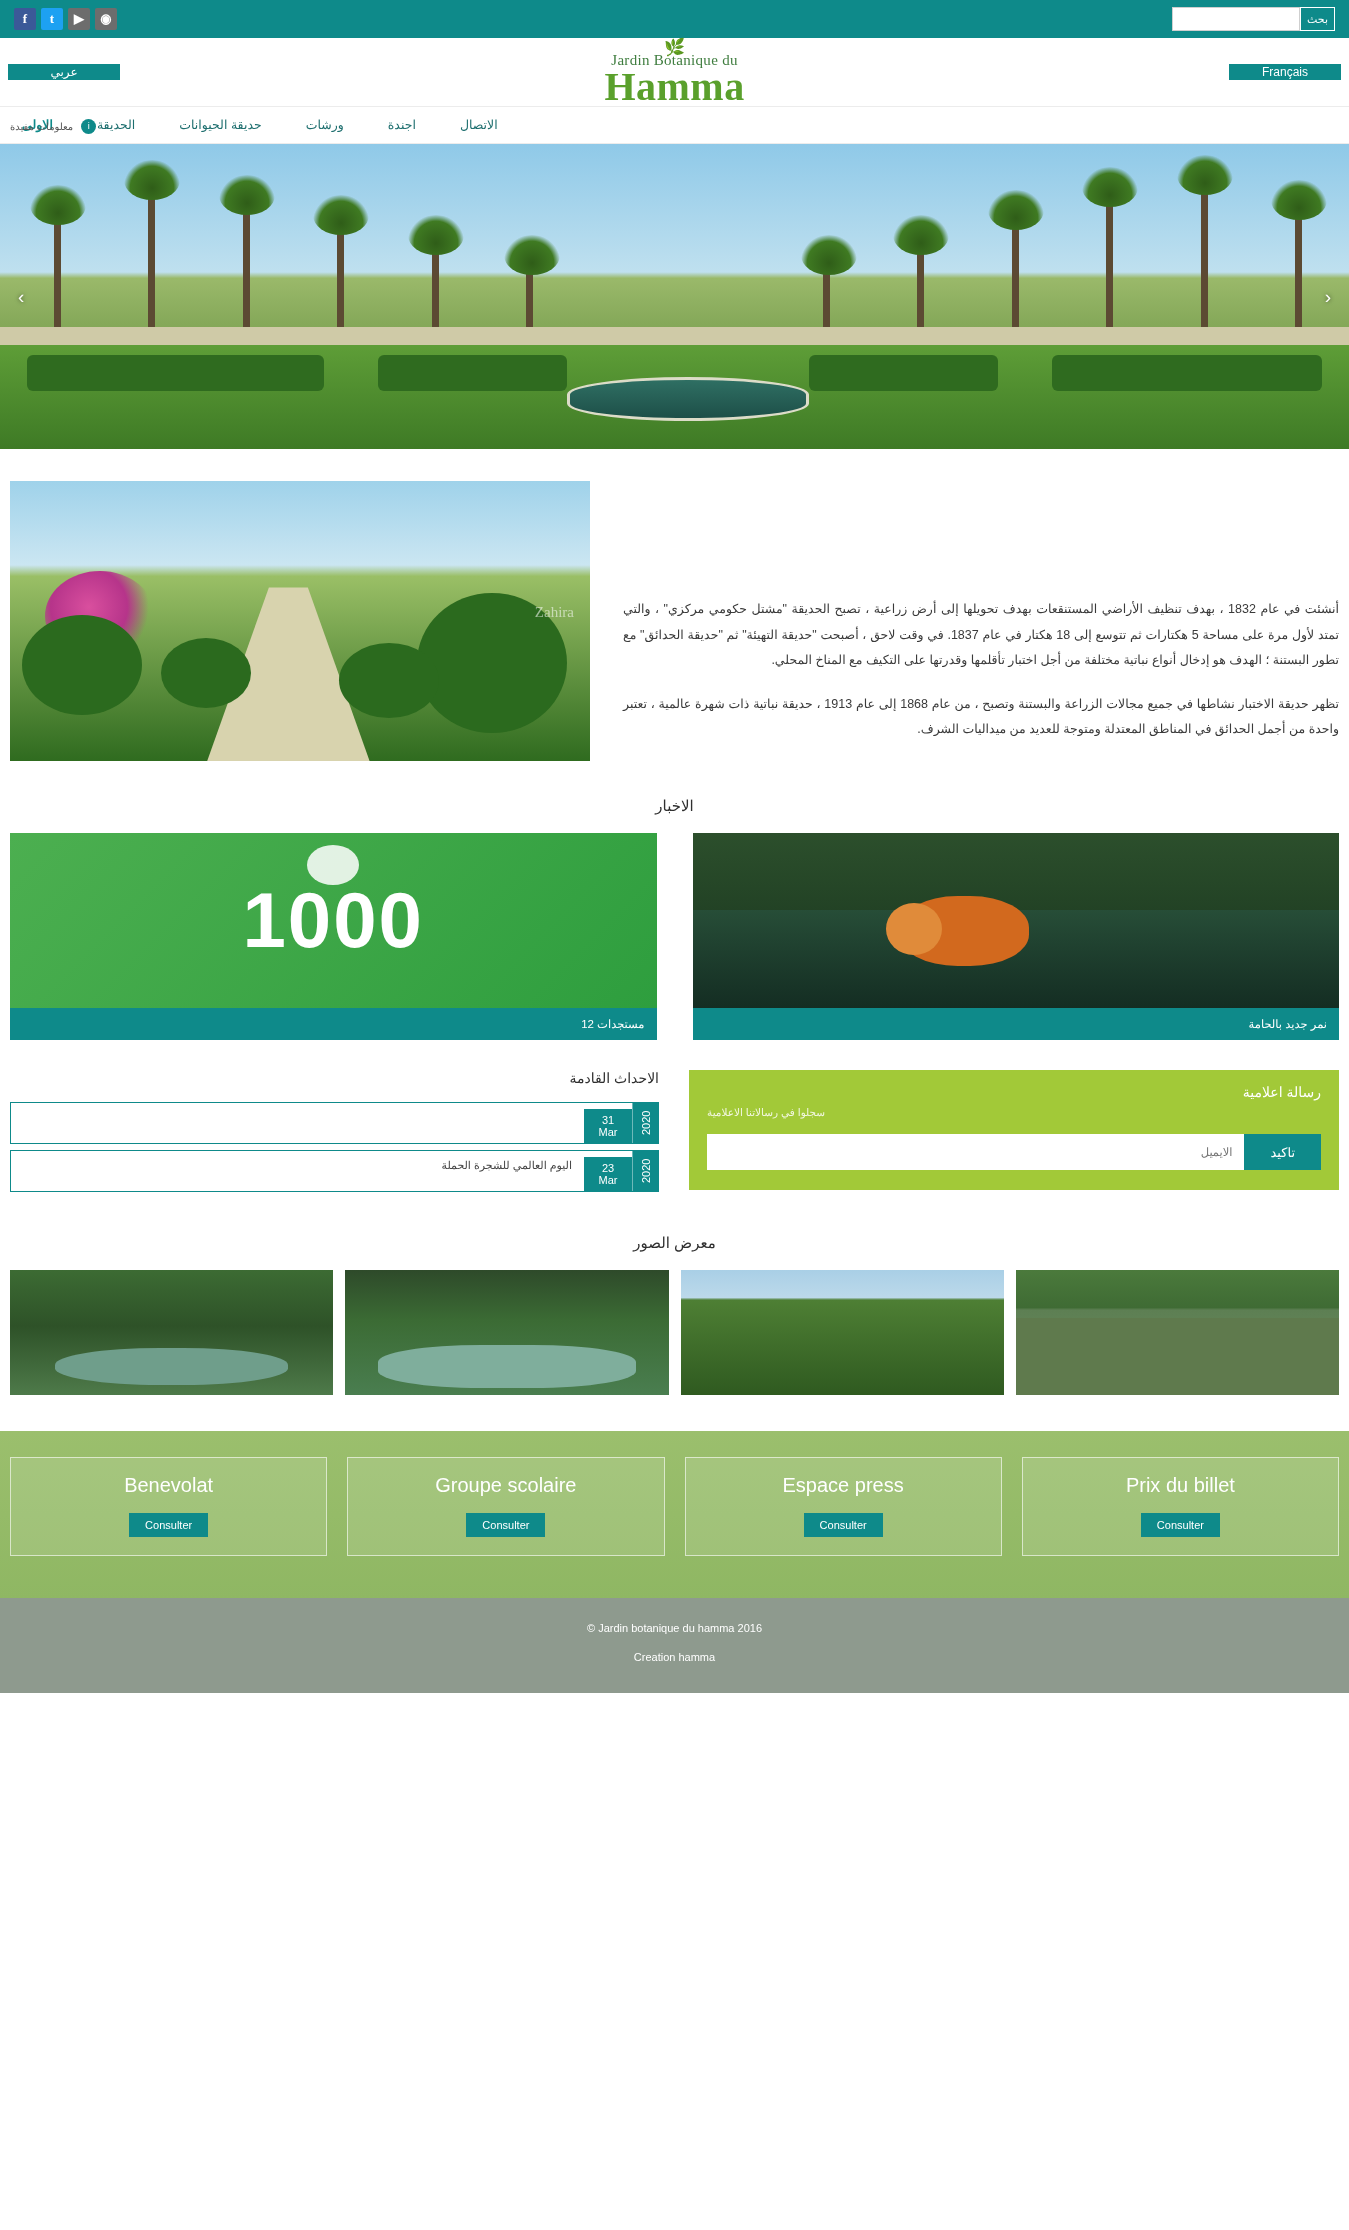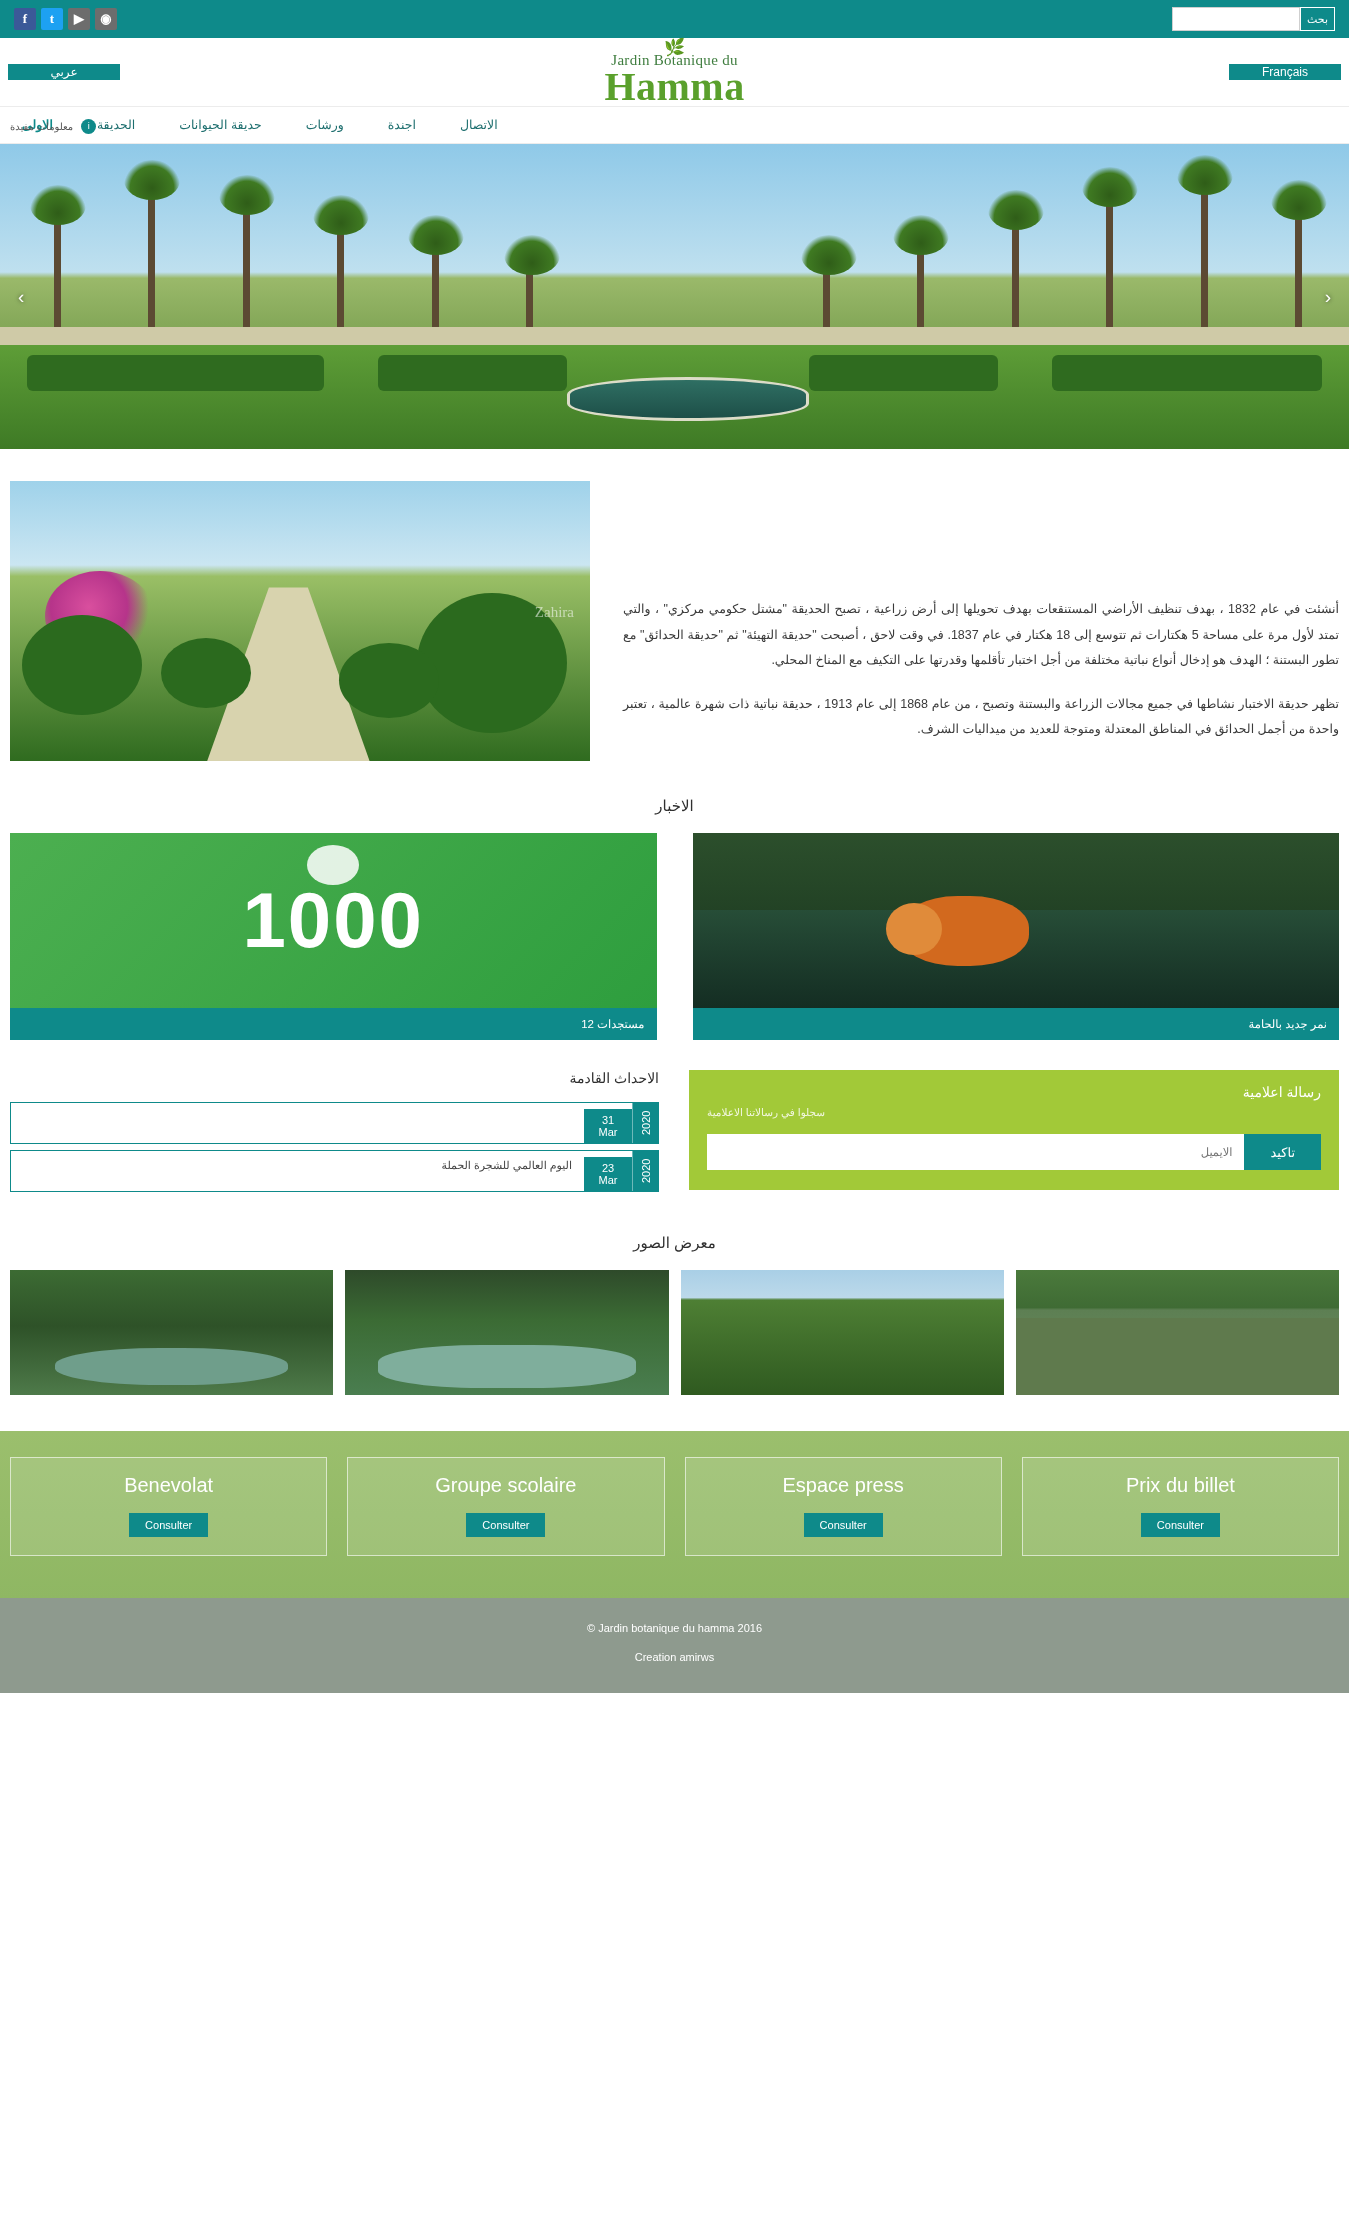--- a/index.html
+++ b/index.html
@@ -519,14 +519,14 @@
     <button class="b">Consulter</button>
   </div>
   <div class="cta">
     <div class="t">Benevolat</div>
     <button class="b">Consulter</button>
   </div>
 </section>
 
 <footer class="footer">
   <div>Jardin botanique du hamma 2016 ©</div>
-  <div>Creation amirws</div>
+  <div>Creation hamma</div>
 </footer>
 
 </body></html>

